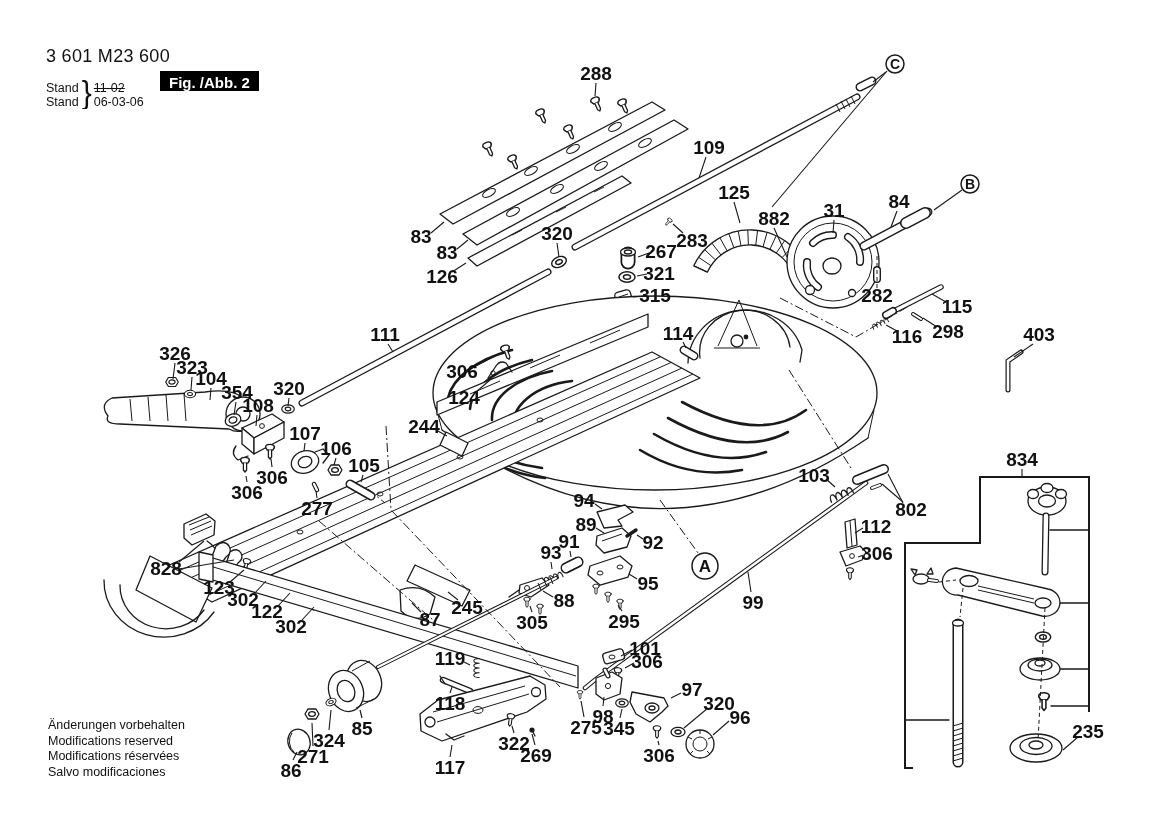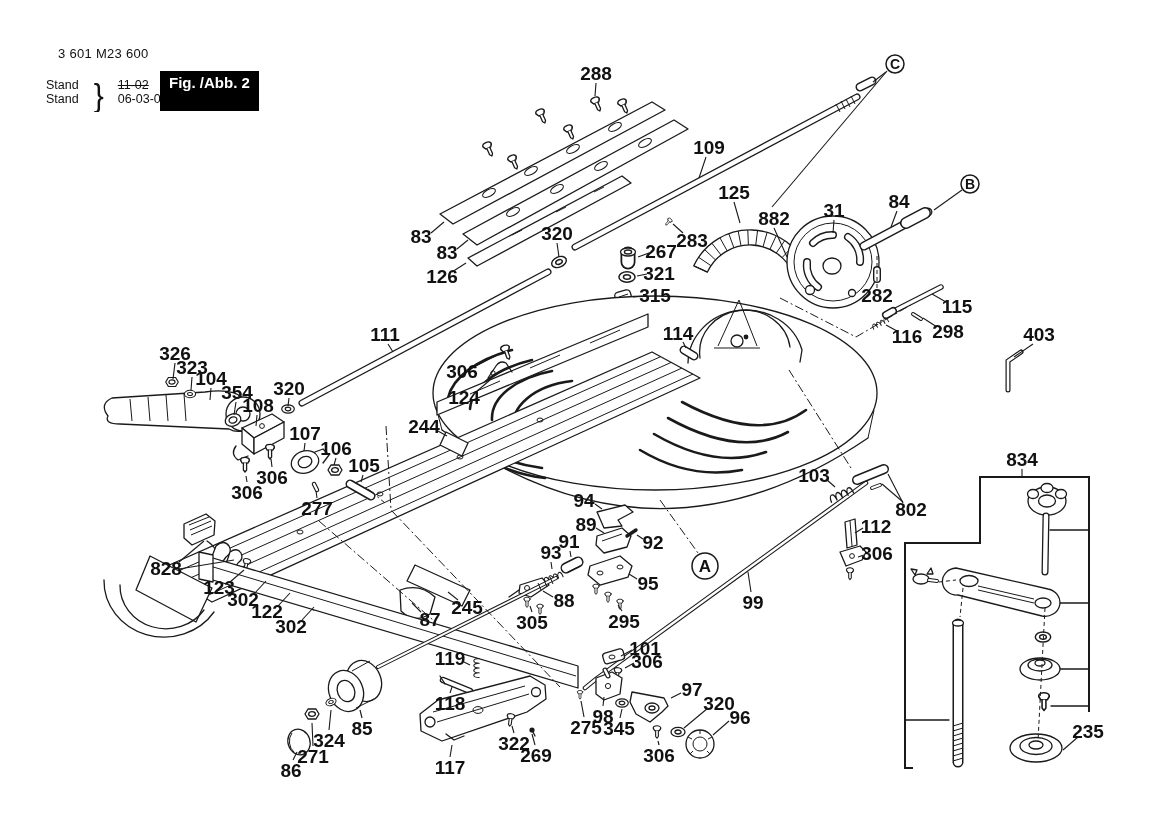--- a/index.html
+++ b/index.html
@@ -1,27 +1,27 @@
 <!DOCTYPE html>
 <html><head>
 <meta charset="utf-8">
 <style>
   html,body{margin:0;padding:0;background:#fff;}
   #stage{position:relative;width:1169px;height:826px;background:#fff;overflow:hidden;
          font-family:"Liberation Sans",sans-serif;color:#111;}
   #art{position:absolute;left:0;top:0;width:1169px;height:826px;}
   
   #hdr{position:absolute;left:46px;top:46px;}
-  #partnum{font-size:13px;letter-spacing:.3px;margin-left:12px;}
-  #standrow{display:flex;align-items:flex-start;margin-top:17px;gap:12px;}
+  #partnum{font-size:18px;letter-spacing:.3px;}
+  #standrow{display:flex;align-items:flex-end;margin-top:8px;}
   .si-col{display:flex;flex-direction:column;font-size:12.5px;line-height:14px;}
   .brace{font-size:30px;font-weight:300;margin:0 2px 0 3px;transform:scaleY(1.05);}
   .dt-old{text-decoration:line-through;}
   #figbox{position:absolute;left:160px;top:71px;background:#000;color:#fff;
-          font-weight:bold;font-size:15px;padding:3px 9px 20px;}
+          font-weight:bold;font-size:15px;padding:3px 9px 0;}
   
   #ftr{position:absolute;left:48px;top:718px;font-size:12.5px;line-height:15.5px;}
   
   .ln{stroke:#1a1a1a;stroke-width:1.3;fill:none;stroke-linecap:round;stroke-linejoin:round;}
   .fw{fill:#fff;}
   .fb{fill:#1a1a1a;}
   .thn{stroke:#1a1a1a;stroke-width:1;fill:none;}
   .slot{stroke:#1a1a1a;stroke-width:2.6;fill:none;stroke-linecap:round;}
   .tO{stroke:#1a1a1a;fill:none;stroke-linecap:round;}
   .tI{stroke:#fff;fill:none;stroke-linecap:round;}
@@ -645,14 +645,20 @@
       </div>
       <span class="brace">}</span>
       <div class="si-col">
         <span class="dt-old">11-02</span>
         <span>06-03-06</span>
       </div>
     </div>
   </div>
   <div id="figbox">Fig. /Abb. 2</div>
 
+  <div id="ftr">
+    <div>Änderungen vorbehalten</div>
+    <div>Modifications reserved</div>
+    <div>Modifications réservées</div>
+    <div>Salvo modificaciones</div>
+  </div>
 
 </div>
 
 </body></html>

